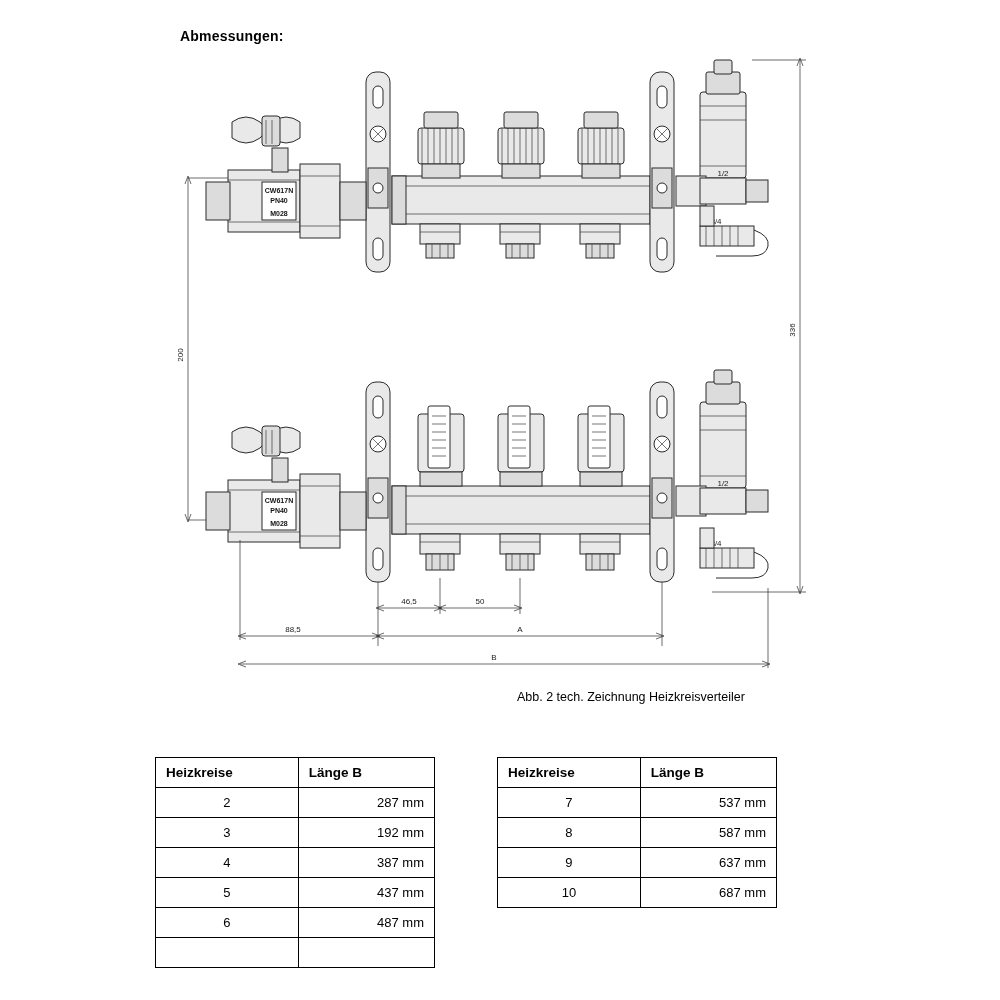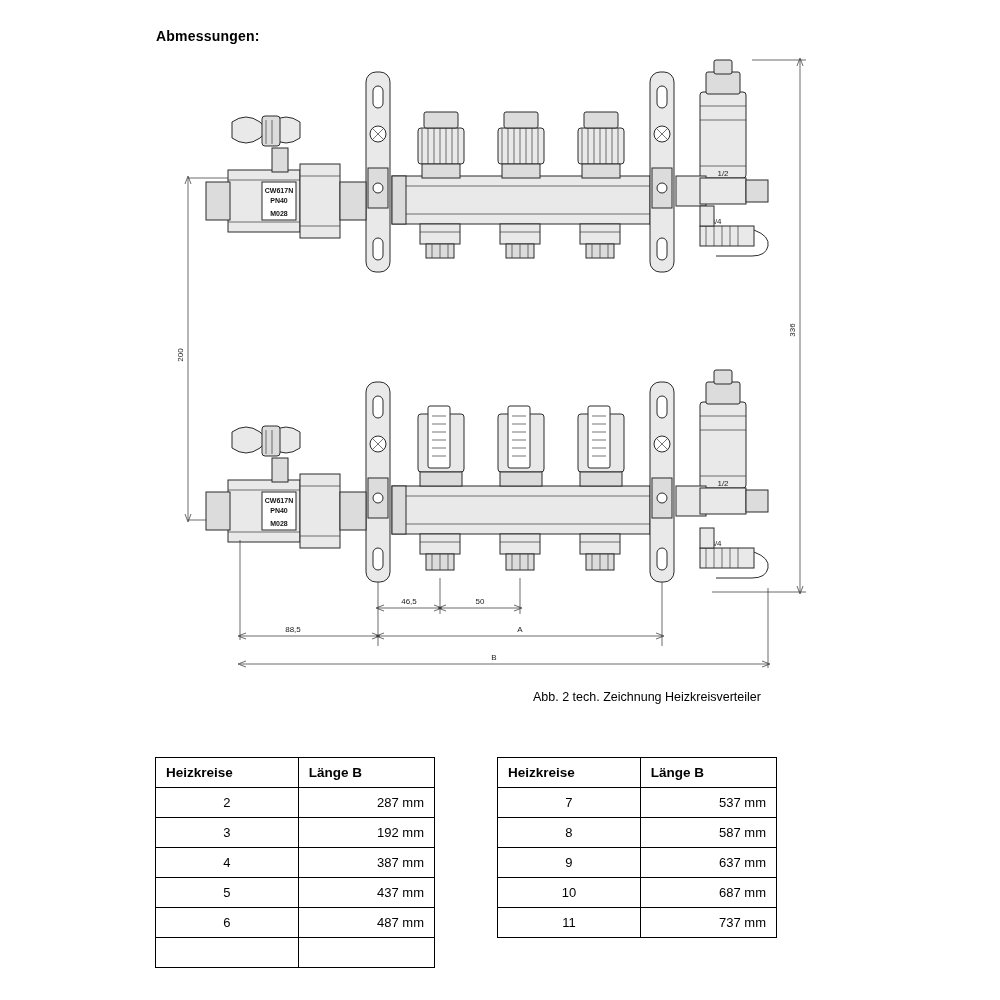--- a/index.html
+++ b/index.html
@@ -11,38 +11,38 @@
     width: 1000px;
     height: 1000px;
     position: relative;
     font-family: "Liberation Sans", sans-serif;
     color: #000000;
     overflow: hidden;
   }
 
   #page-title {
     position: absolute;
-    left: 156px;
+    left: 180px;
     top: 28px;
     font-size: 14px;
     font-weight: bold;
     letter-spacing: 0.2px;
   }
 
   #drawing {
     position: absolute;
     left: 0;
     top: 0;
     width: 1000px;
     height: 740px;
   }
 
   #figure-caption {
     position: absolute;
-    left: 533px;
+    left: 517px;
     top: 690px;
     font-size: 12.5px;
     color: #000;
   }
 
   .tbl {
     position: absolute;
     border-collapse: collapse;
     font-size: 13px;
   }
@@ -473,18 +473,14 @@
     <td class="v">587 mm</td>
   </tr>
   <tr>
     <td class="c">9</td>
     <td class="v">637 mm</td>
   </tr>
   <tr>
     <td class="c">10</td>
     <td class="v">687 mm</td>
   </tr>
-  <tr>
-    <td class="c">11</td>
-    <td class="v">737 mm</td>
-  </tr>
 </tbody>
   </table>
 
 </body></html>

